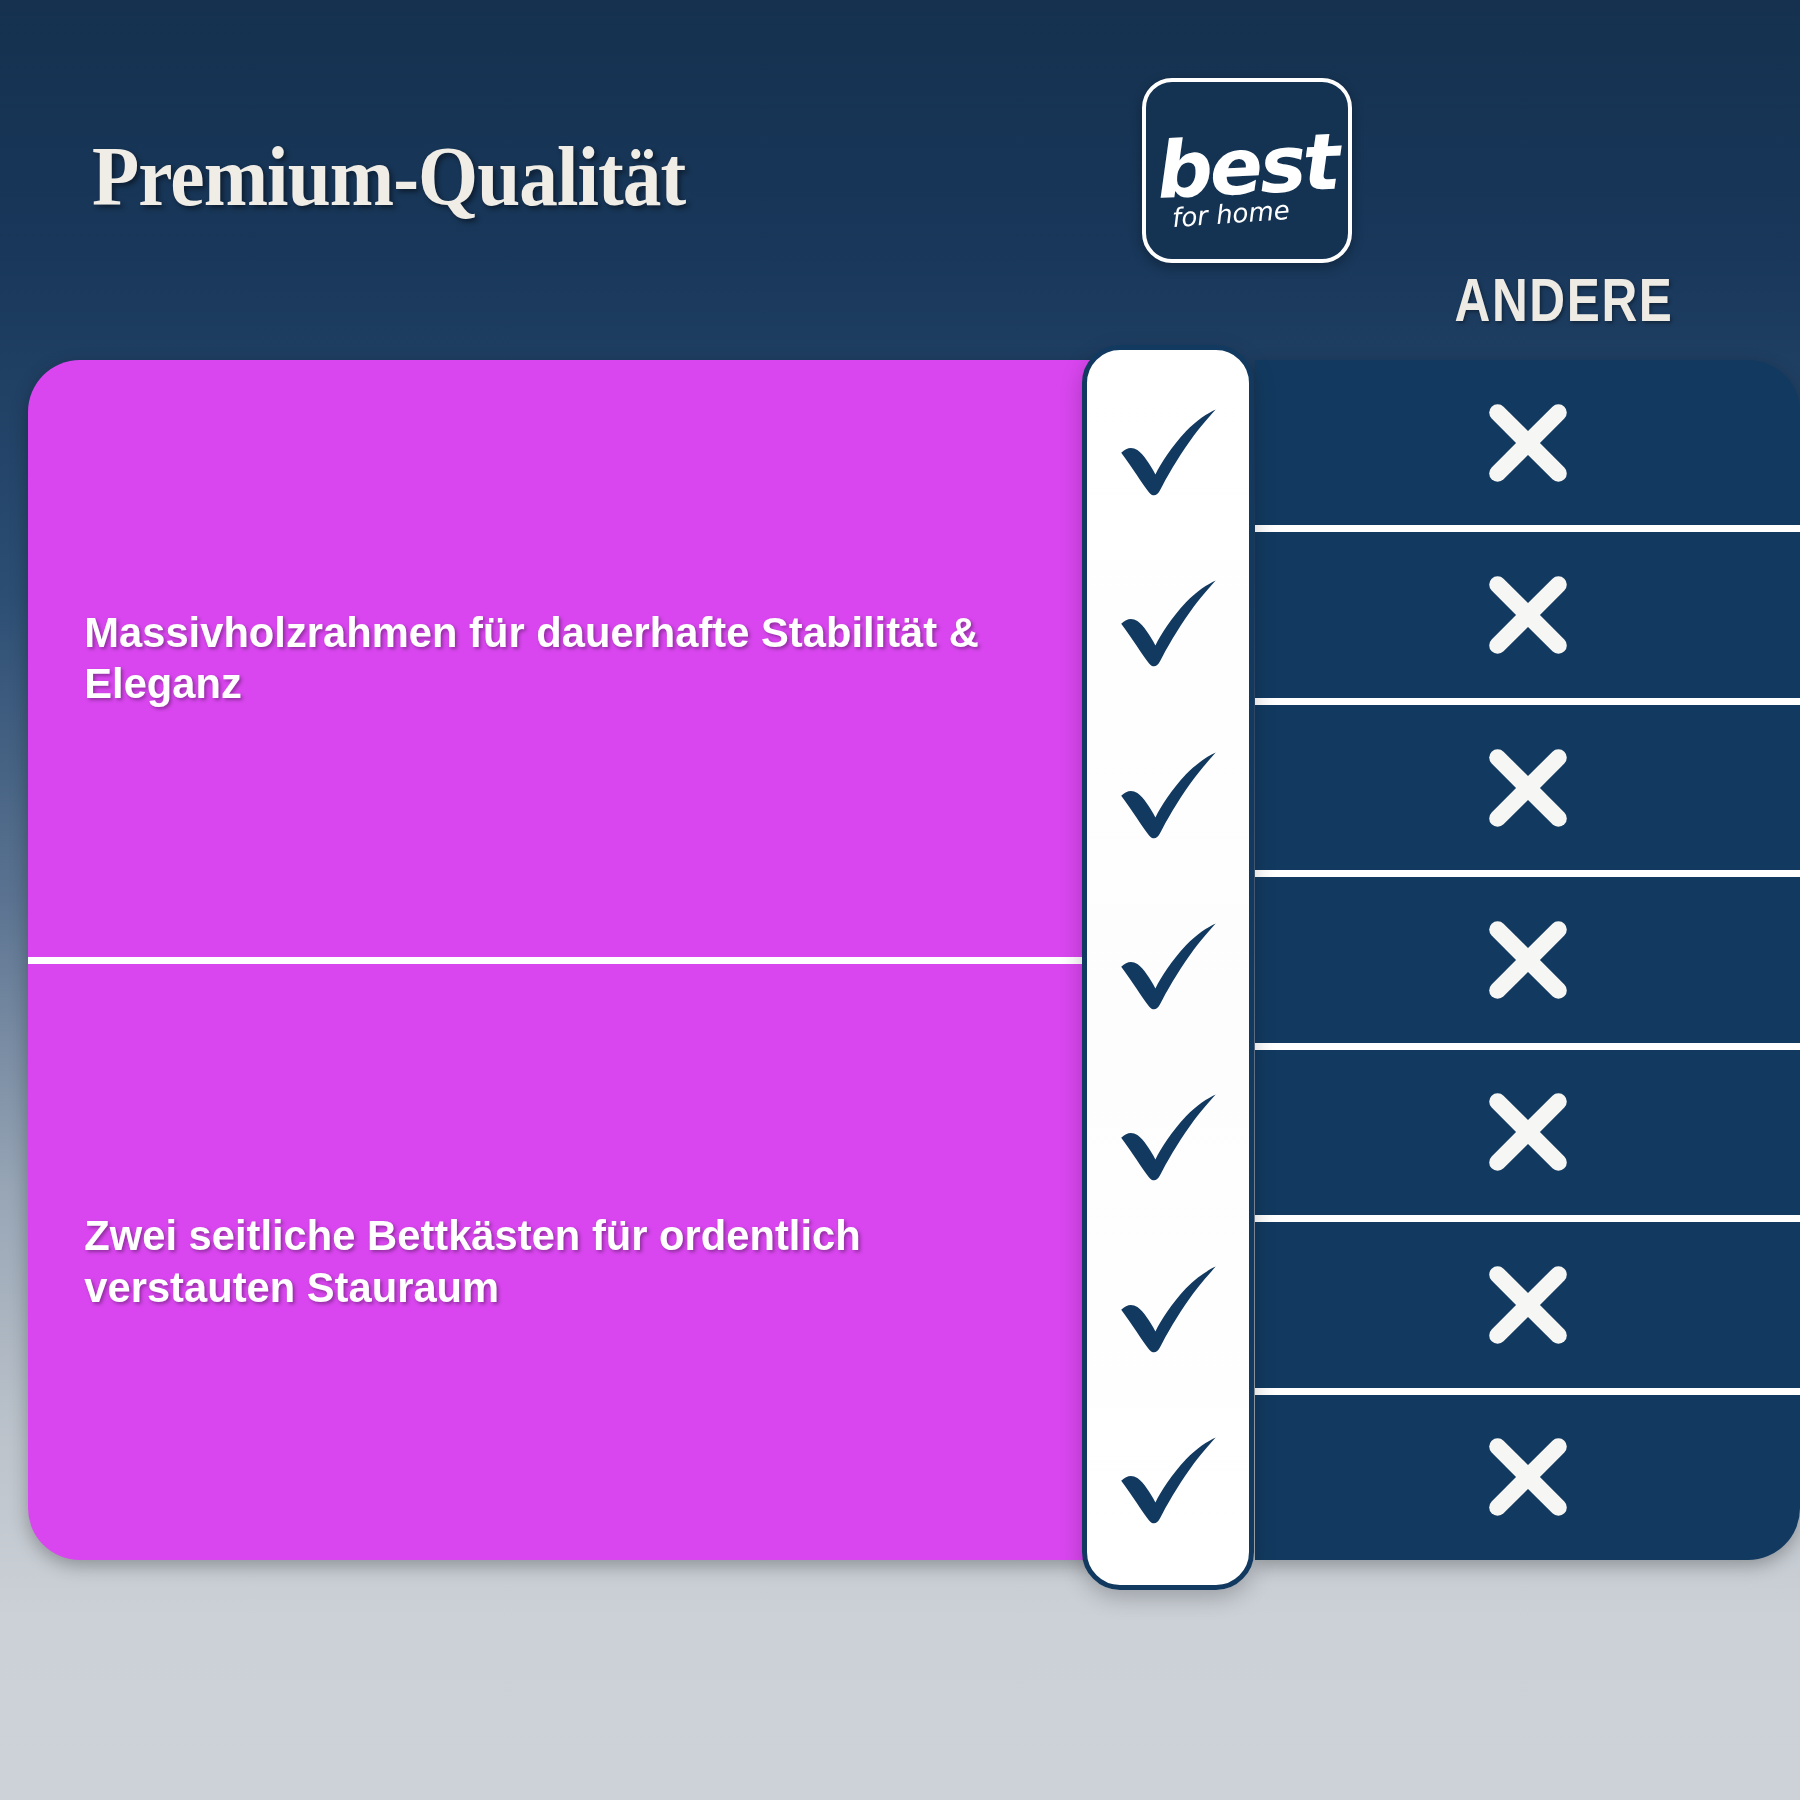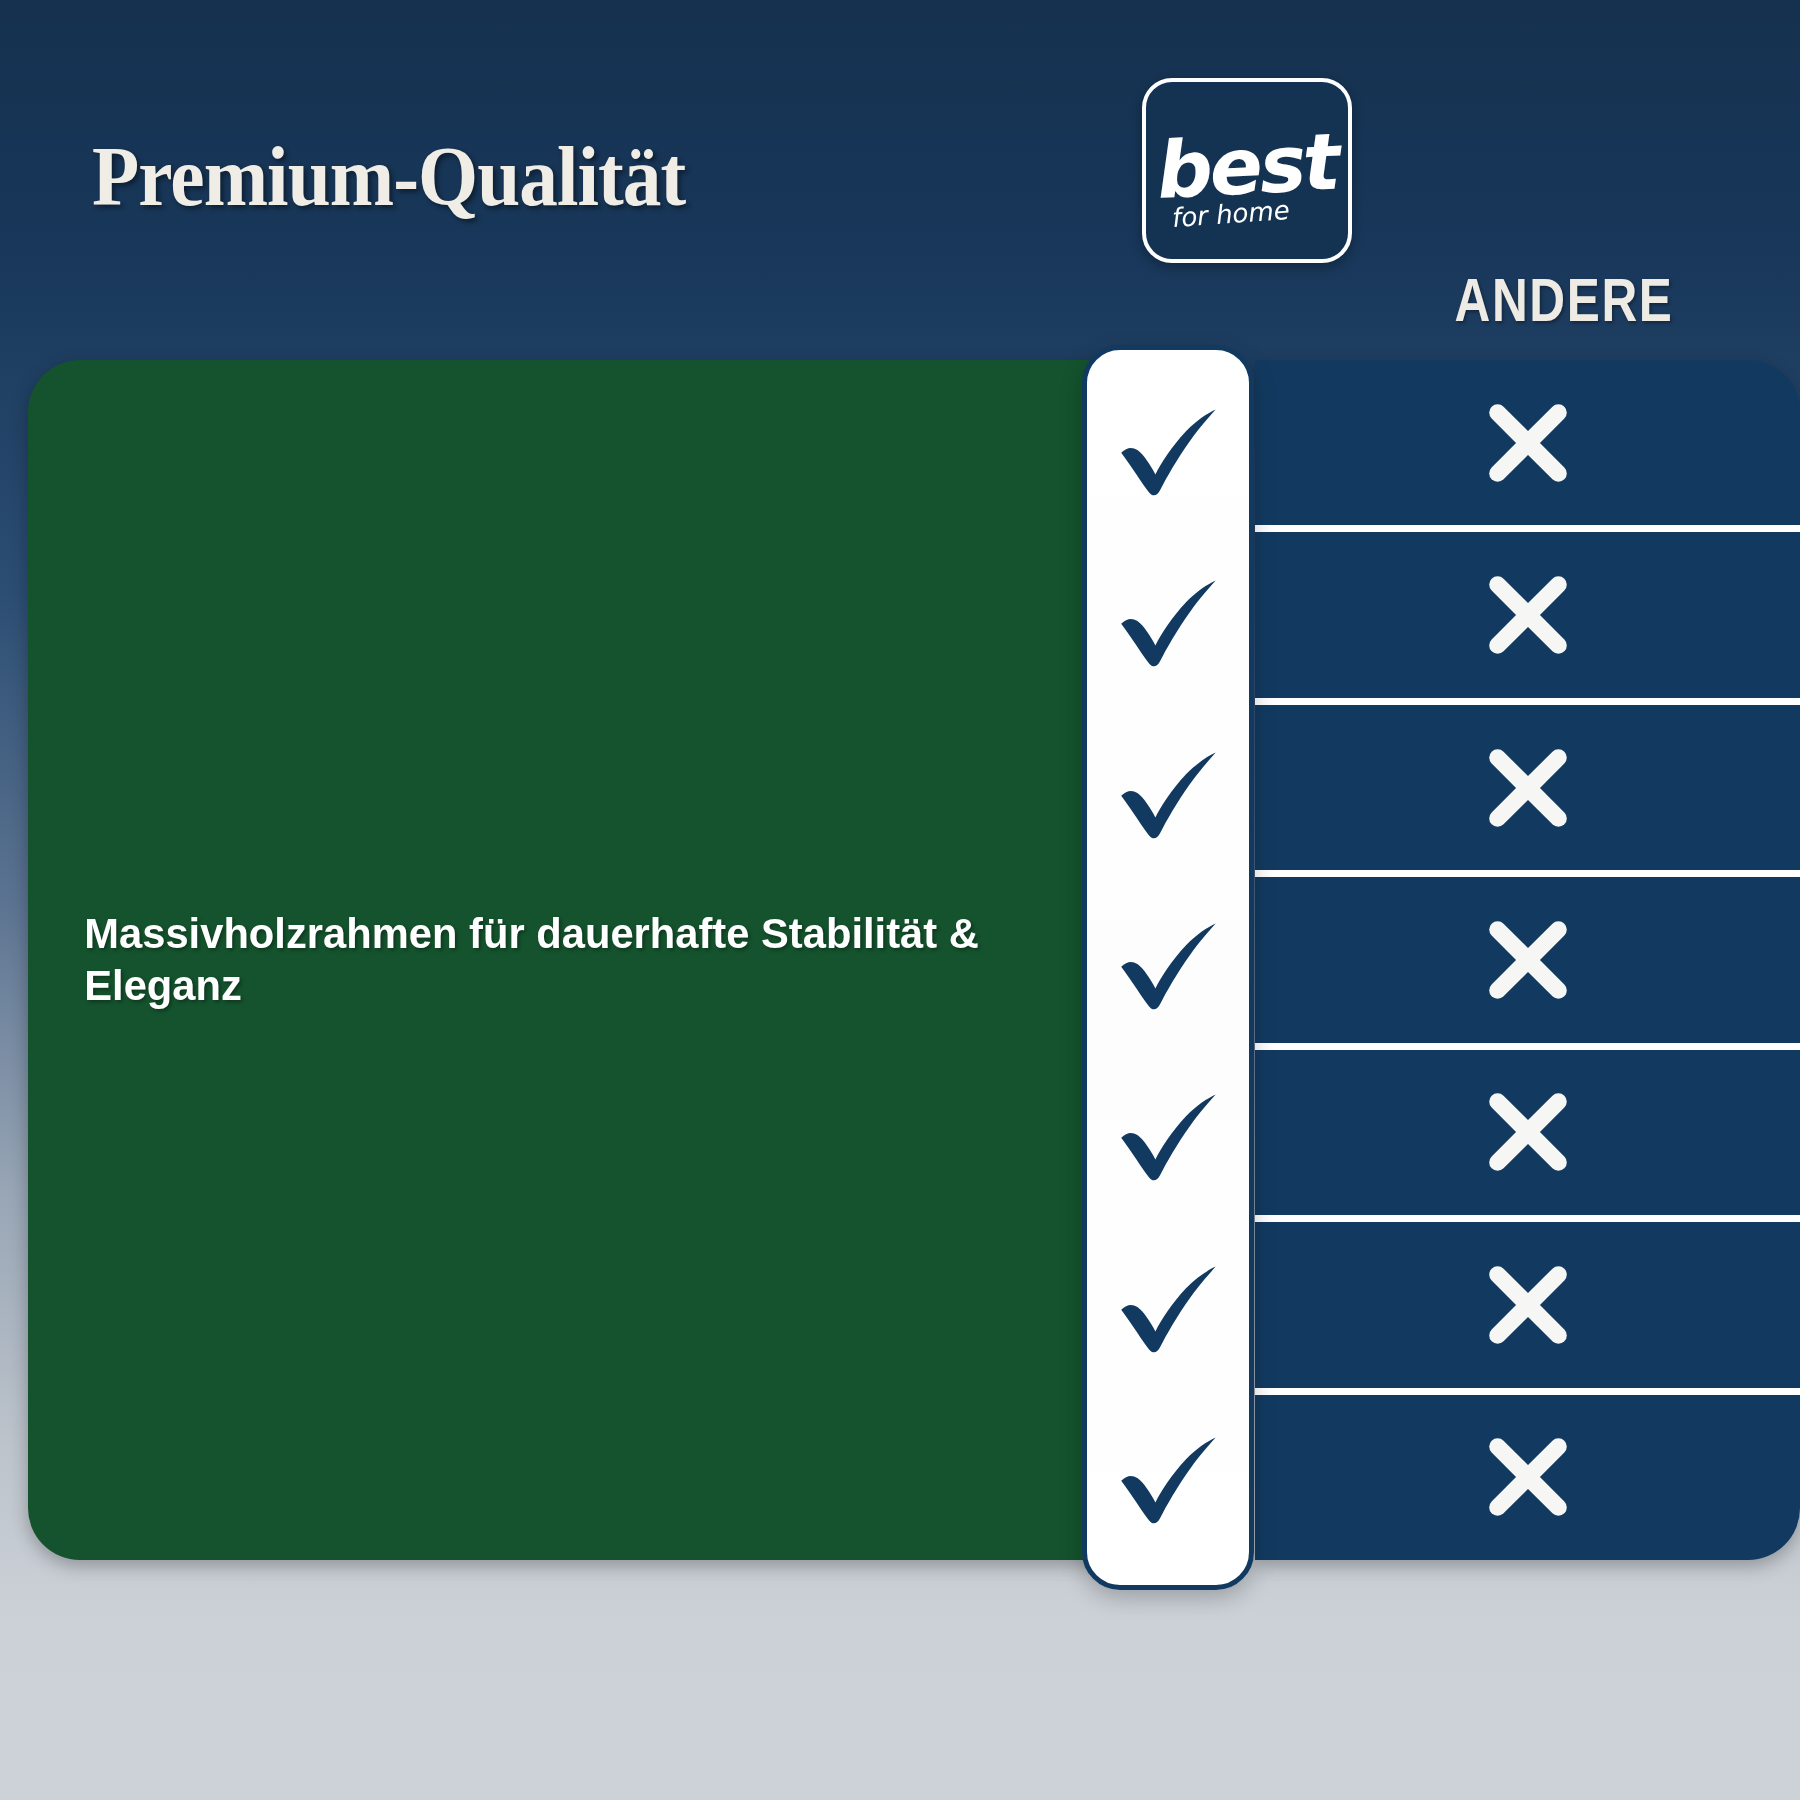--- a/index.html
+++ b/index.html
@@ -91,21 +91,21 @@
 
   
   #compare { position:absolute; left:0; top:360px; width:1800px; height:1255px; }
 
   
   #feature-col {
     position:absolute;
     left:28px; top:0;
     width:1082px;
     height:1200px;
-    background:#14532d;
+    background:#d946ef;
     border-radius:52px 0 0 52px;
     overflow:hidden;
     box-shadow:0 6px 18px rgba(0,0,0,.28);
   }
   
   #others-col {
     position:absolute;
     left:1255px; top:0;
     width:545px;
     height:1200px;
@@ -181,20 +181,23 @@
   <div id="others-header">ANDERE</div>
 </div>
 
 <div id="compare">
 
   <div id="feature-col">
     <div class="rowstack" id="feature-rows">
         <div class="frow">
           <div class="feature-text">Massivholzrahmen für dauerhafte Stabilität &amp; Eleganz</div>
         </div>
+        <div class="frow">
+          <div class="feature-text">Zwei seitliche Bettkästen für ordentlich verstauten Stauraum</div>
+        </div>
       </div>
   </div>
 
   <div id="others-col">
     <div class="rowstack" id="others-rows">
         <div class="frow xcell">
           <svg class="xmark" viewBox="0 0 120 120" xmlns="http://www.w3.org/2000/svg">
             <g stroke="#f6f6f4" stroke-width="21" stroke-linecap="round">
               <line x1="22" y1="22" x2="98" y2="98"></line>
               <line x1="98" y1="22" x2="22" y2="98"></line>

